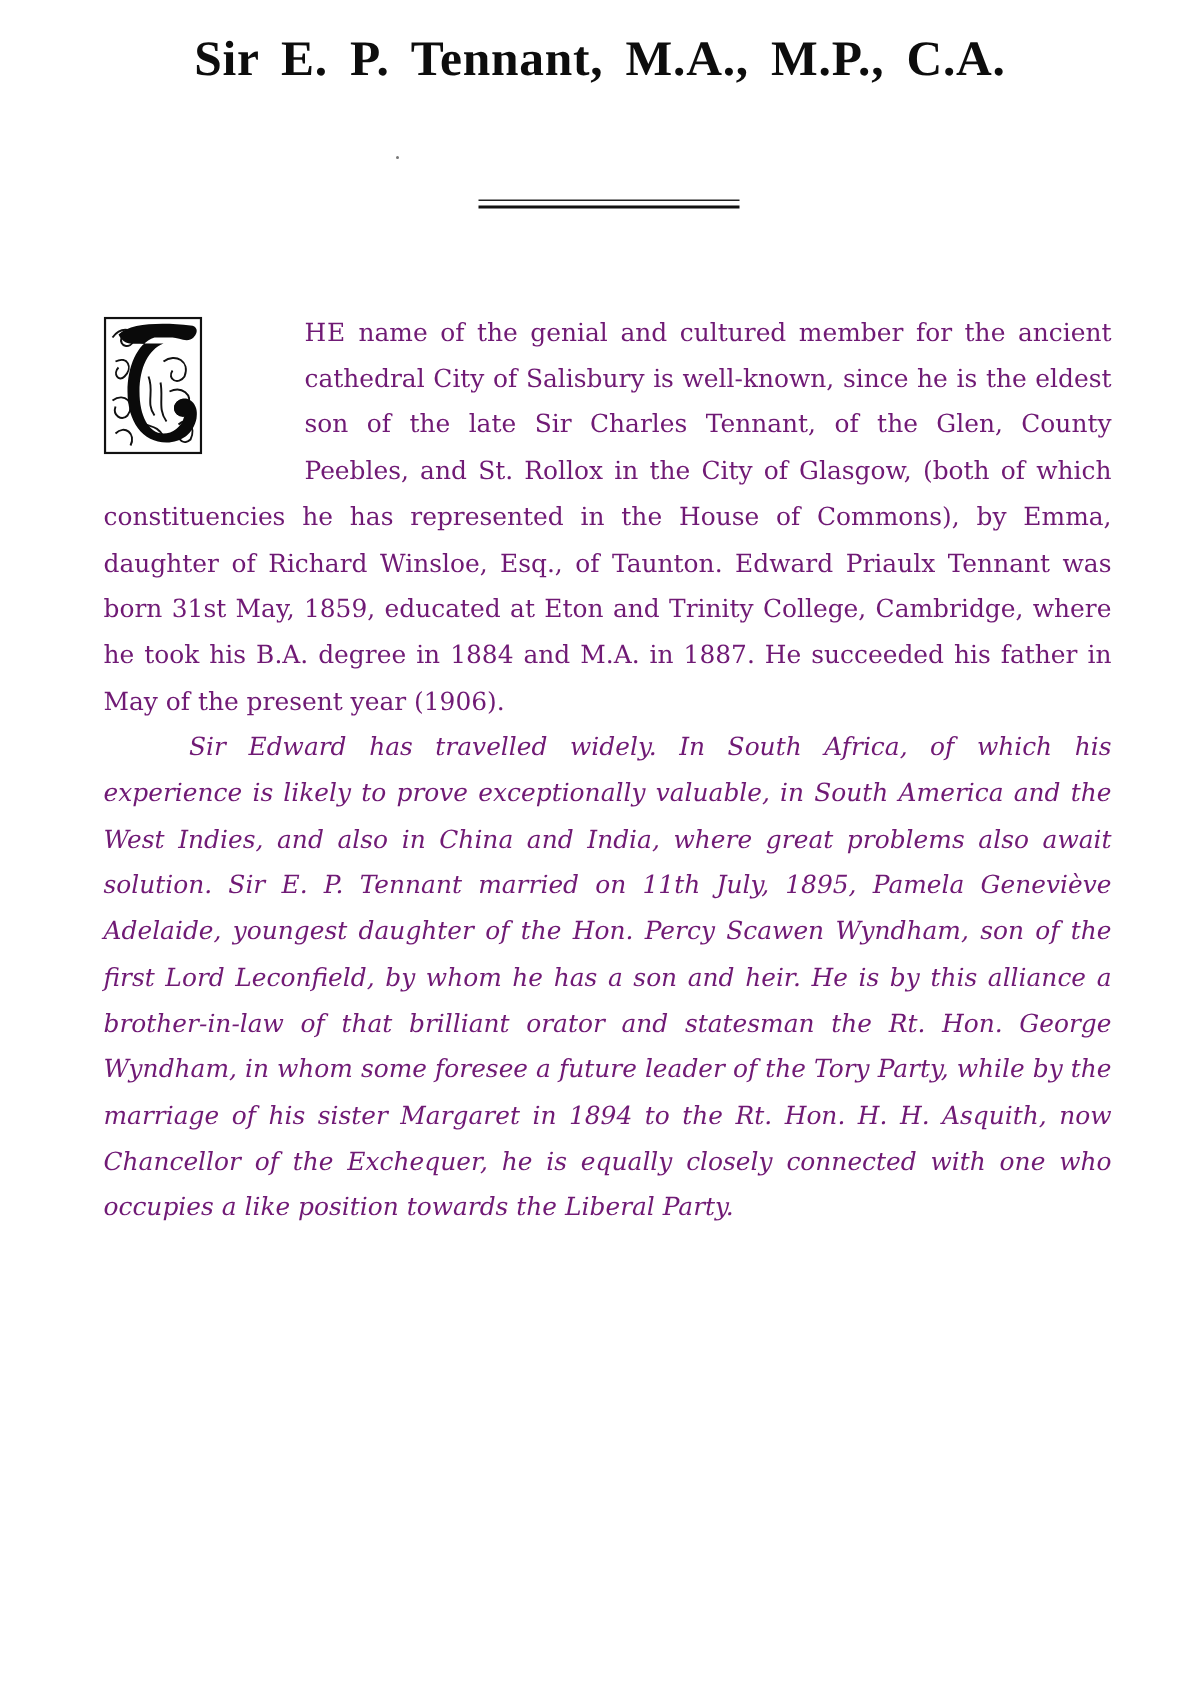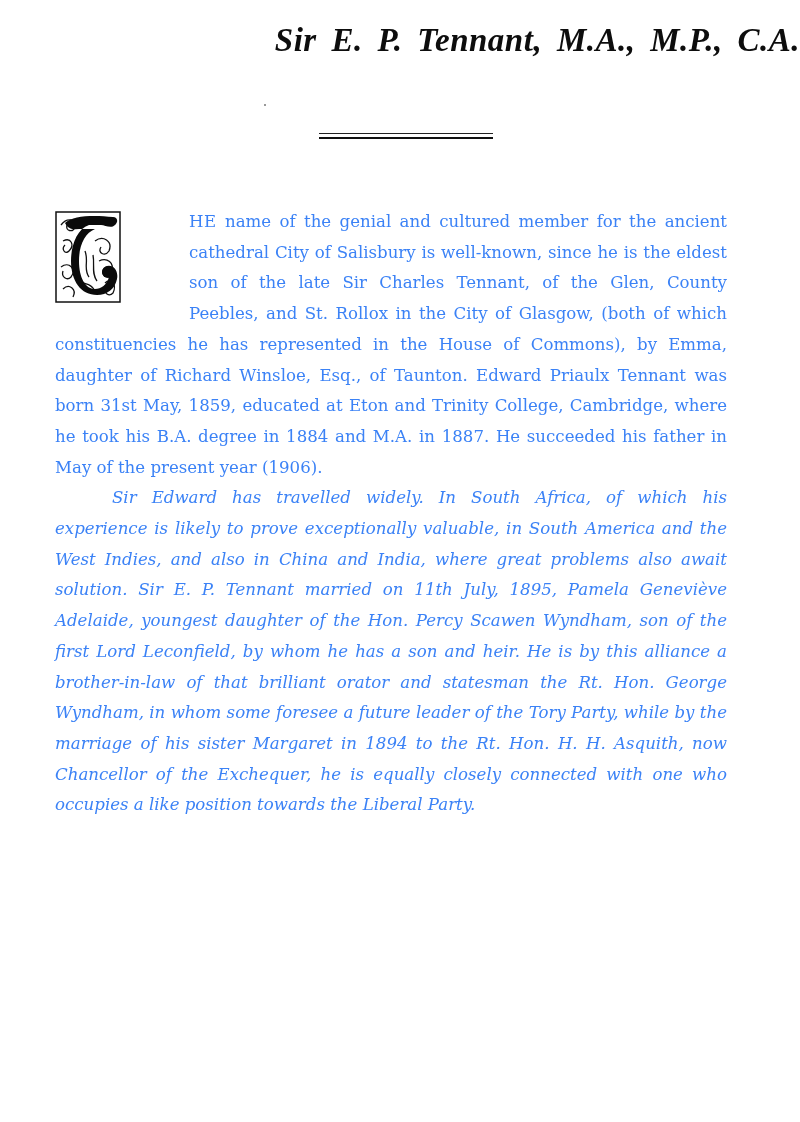--- a/index.html
+++ b/index.html
@@ -13,23 +13,22 @@
       position: relative;
       overflow: hidden;
       color: #111111;
       font-family: "DejaVu Serif", "Liberation Serif", serif;
     }
     .page-title {
       position: absolute;
       top: 22px;
       left: 0;
       width: 800px;
-      text-align: right;
+      text-align: center;
       font-family: "Liberation Serif", "DejaVu Serif", serif;
-      font-style: italic;
       font-weight: bold;
       font-size: 33px;
       letter-spacing: 0.5px;
       word-spacing: 6px;
       color: #0d0d0d;
     }
     .speck {
       position: absolute;
       left: 264px;
       top: 104px;
@@ -49,27 +48,27 @@
       background: #222;
       margin-bottom: 3px;
     }
     .rule .line2 {
       height: 2px;
       background: #111;
     }
     .body-text {
       position: absolute;
       top: 207px;
-      left: 55px;
+      left: 69px;
       width: 672px;
       font-family: "DejaVu Serif", "Liberation Serif", serif;
       font-size: 16.6px;
       line-height: 30.7px;
       text-align: justify;
-      color: #3b82f6;
+      color: #701a75;
     }
     .body-text p {
       margin: 0;
     }
     .body-text p.indent {
       text-indent: 57px;
       font-style: italic;
     }
     .dropcap {
       float: left;

